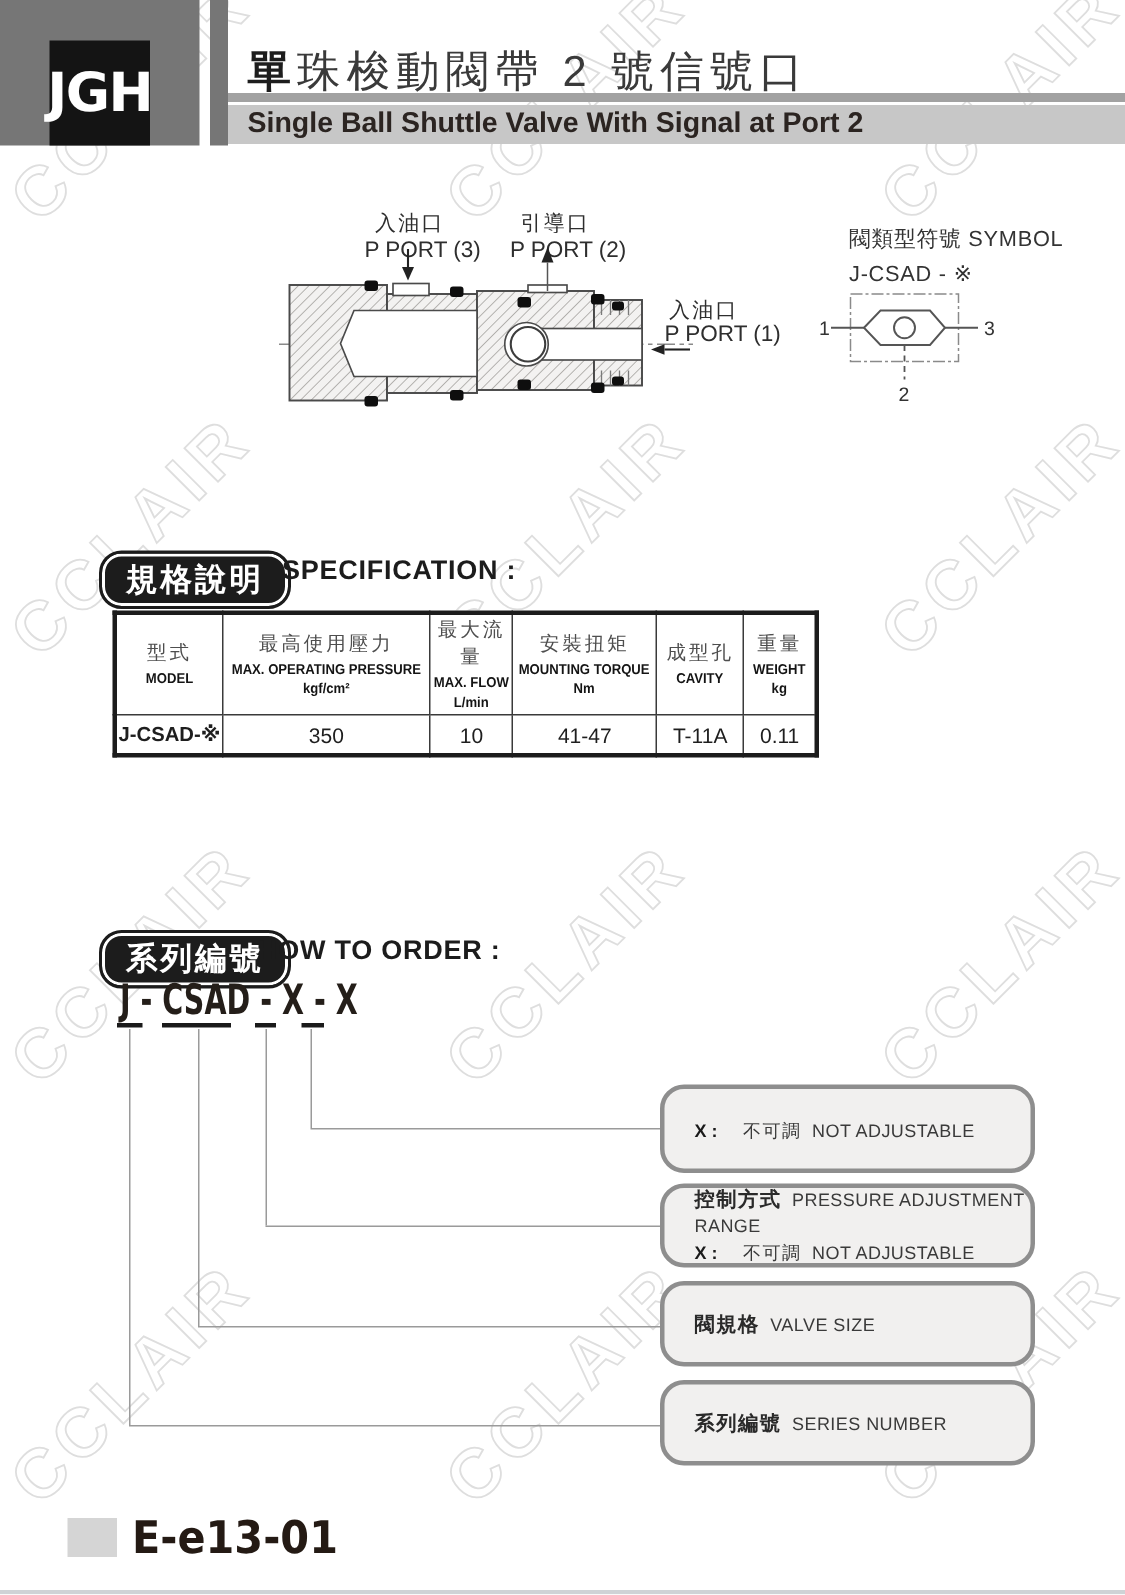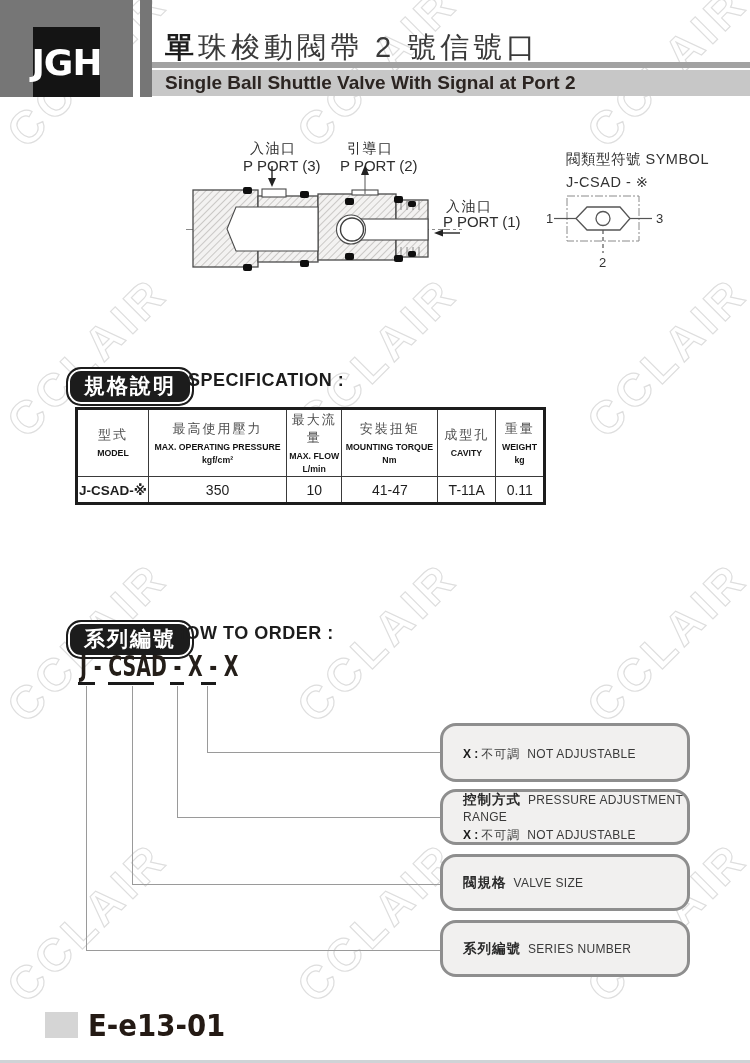--- a/index.html
+++ b/index.html
@@ -43,21 +43,21 @@
         white-space:nowrap;transform:scaleX(.68);transform-origin:left top;font-family:"DejaVu Sans",sans-serif;}
   .tick{position:absolute;height:3px;background:#1a1a1a;z-index:1;}
   .cline{position:absolute;background:#9a9a9a;z-index:1;}
   .obox{position:absolute;left:440px;width:250px;z-index:1;background:#f1f0ef;border:3px solid #8e8e8e;
         border-radius:16px;box-sizing:border-box;padding:0 0 0 20px;display:flex;flex-direction:column;justify-content:center;}
   .obox .l1{font-size:13.5px;color:#2a2a2a;}
   .obox .l1 .zh{font-weight:bold;letter-spacing:1px;}
   .obox .l1 .en{font-size:12px;color:#3a3a3a;margin-left:7px;letter-spacing:.3px;}
   .obox .l2{font-size:12px;color:#3a3a3a;margin-top:3px;}
   .obox .l2 .px{font-weight:bold;color:#1a1a1a;}
-  .obox .l2 .zh{margin-left:3px;letter-spacing:1px;}
+  .obox .l2 .zh{margin-left:17px;letter-spacing:1px;}
   .obox .l2 .en{margin-left:7px;letter-spacing:.3px;}
   
   .f-square{position:absolute;left:45px;top:1012px;width:33px;height:26px;background:#d5d5d5;z-index:1;}
   .f-code{position:absolute;left:88px;top:1008px;z-index:1;font-size:30px;font-weight:bold;color:#241a14;
           font-family:"DejaVu Sans",sans-serif;transform:scaleX(.92);transform-origin:left top;letter-spacing:0px;}
   .bottom-line{position:absolute;left:0;bottom:0;width:750px;height:3px;background:#cfd3d6;z-index:1;}
 </style>
 </head>
 <body>
 

